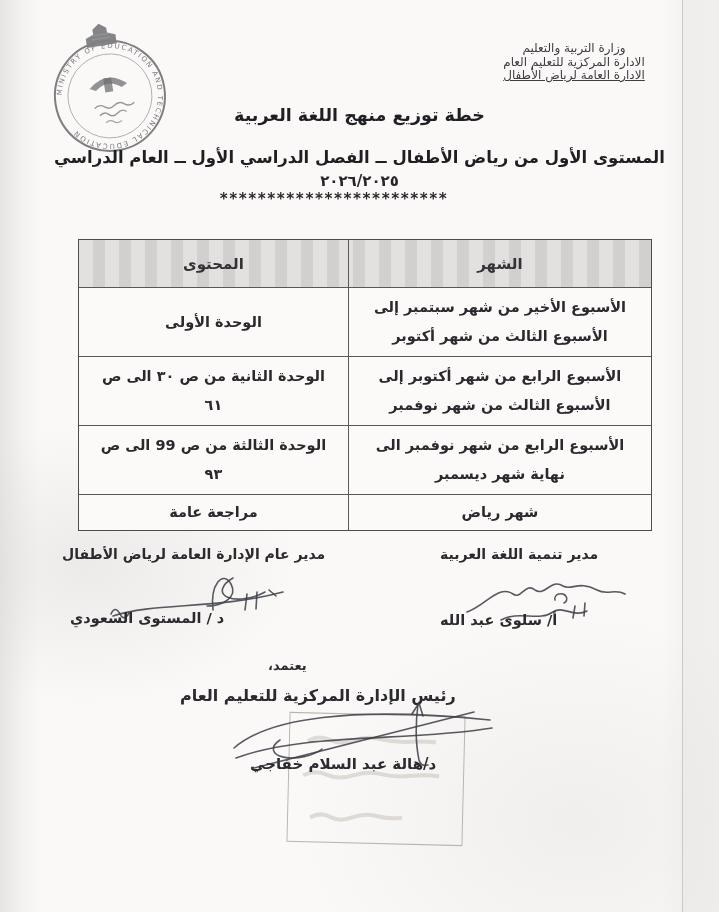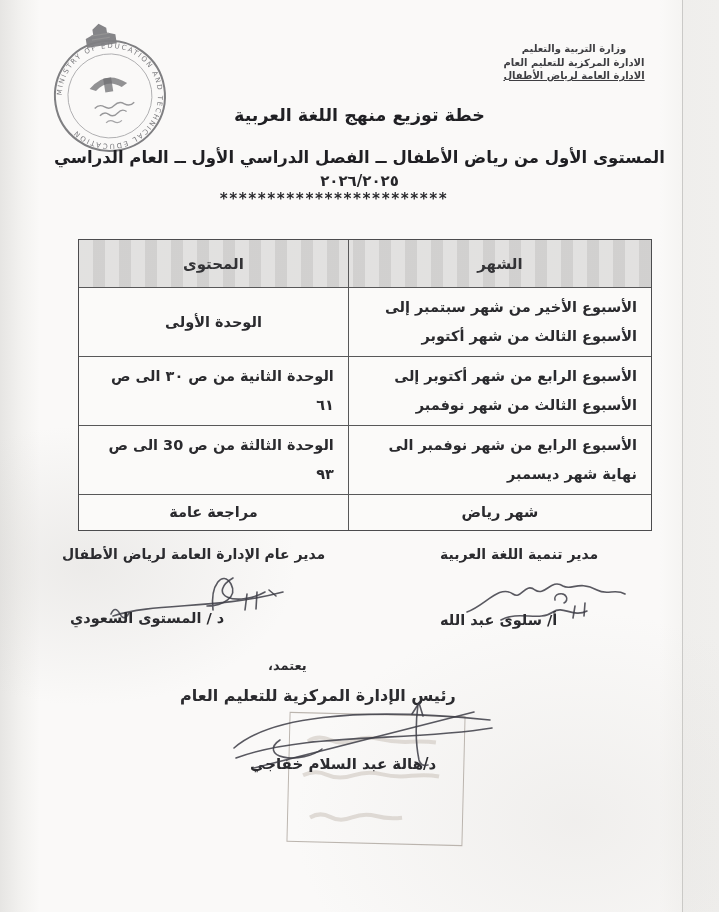--- a/index.html
+++ b/index.html
@@ -17,21 +17,21 @@
       linear-gradient(90deg,#e6e5e3 0px,#f3f2f0 22px,#faf9f8 40px,#faf9f8 660px,#f5f4f2 682px,#efeeec 683px,#f0efed 719px);
     color:#2d2d30;
   }
   .scan-edge-line{position:absolute;left:682px;top:0;width:1px;height:912px;background:#c3c2c0;opacity:.85;}
 
   
   .seal{position:absolute;left:40px;top:20px;width:138px;height:140px;transform:rotate(-9deg);opacity:.88;}
   .ministry-block{
     position:absolute;left:468px;top:42px;width:212px;
     direction:rtl;text-align:center;
-    font-size:10px;line-height:13.5px;color:#3e3e42;font-weight:700;
+    font-size:12px;line-height:13.5px;color:#3e3e42;font-weight:400;
   }
   .ministry-block .u{text-decoration:underline;}
 
   
   .title1{position:absolute;top:105px;left:0;width:719px;text-align:center;
     direction:rtl;font-size:17.5px;font-weight:bold;color:#1f1f23;letter-spacing:.2px;}
   .title2{position:absolute;top:136px;left:0;width:719px;text-align:center;
     direction:rtl;font-size:16.5px;font-weight:bold;color:#1f1f23;margin-top:12px;}
   .title-year{position:absolute;top:172px;left:0;width:719px;text-align:center;
     direction:rtl;font-size:15px;font-weight:bold;color:#26262a;letter-spacing:3px;}
@@ -40,21 +40,21 @@
 
   
   .doc-table{
     position:absolute;left:78px;top:239px;width:572px;
     direction:rtl;border:1.6px solid #4c4c4e;background:#fbfaf9;
     font-size:14.5px;font-weight:bold;color:#2a2a2e;
   }
   .t-row{display:flex;border-bottom:1px solid #585859;}
   .t-row:last-child{border-bottom:none;}
   .cell{display:flex;flex-direction:column;justify-content:center;align-items:center;
-    text-align:right;padding:12px 14px;box-sizing:border-box;line-height:29px;}
+    text-align:center;padding:12px 14px;box-sizing:border-box;line-height:29px;}
   .col-month{width:53%;border-left:1px solid #585859;}
   .col-content{width:47%;}
   .t-head{height:47px;
     background:#d8d7d6;
     background-image:repeating-linear-gradient(90deg,rgba(255,255,255,.25) 0 14px,rgba(0,0,0,.03) 14px 26px);}
   .t-head .cell{line-height:20px;font-size:15px;color:#333336;}
   .row-tall{height:68px;}
   .row-short{height:35px;}
 
   
@@ -136,21 +136,21 @@
       </div>
     </div>
 
     <div class="t-row row-tall">
       <div class="cell col-month">الأسبوع الرابع من شهر أكتوبر إلى الأسبوع الثالث من شهر نوفمبر</div>
       <div class="cell col-content">الوحدة الثانية من ص ٣٠ الى ص ٦١</div>
     </div>
 
     <div class="t-row row-tall">
       <div class="cell col-month">الأسبوع الرابع من شهر نوفمبر الى نهاية شهر ديسمبر</div>
-      <div class="cell col-content">الوحدة الثالثة من ص 30 الى ص ٩٣</div>
+      <div class="cell col-content">الوحدة الثالثة من ص 99 الى ص ٩٣</div>
     </div>
 
     <div class="t-row row-short">
       <div class="cell col-month">شهر رياض</div>
       <div class="cell col-content">مراجعة عامة</div>
     </div>
   </div>
 
   <div class="sig-block sig-title blk-right-title">مدير تنمية اللغة العربية</div>
   <svg class="sig-svg" style="left:455px;top:566px;" width="180" height="62">

